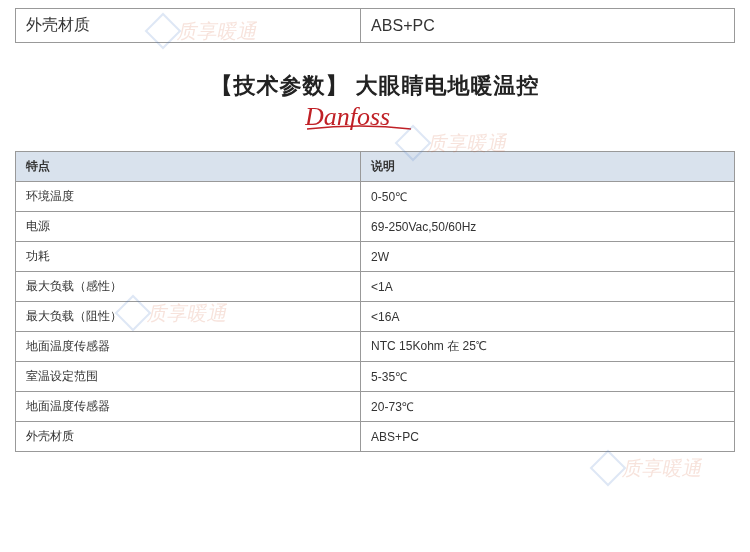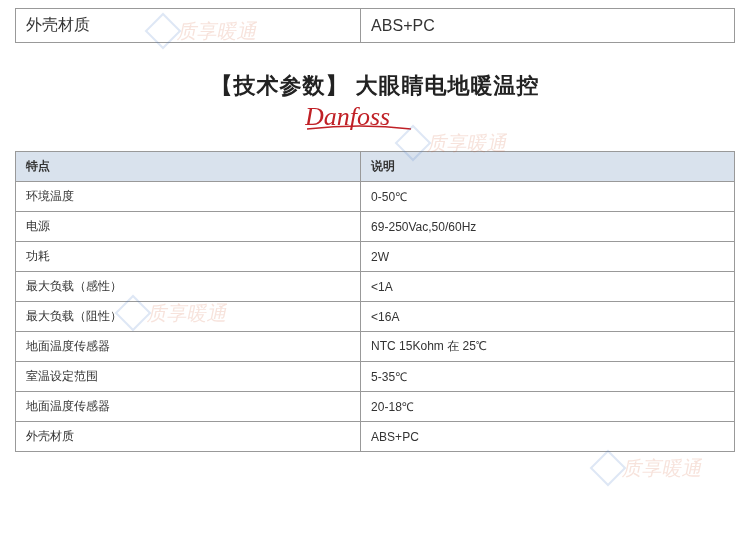--- a/index.html
+++ b/index.html
@@ -142,21 +142,21 @@
       <tr>
           <td class="col-left">地面温度传感器</td>
           <td>NTC 15Kohm  在 25℃</td>
         </tr>
       <tr>
           <td class="col-left">室温设定范围</td>
           <td>5-35℃</td>
         </tr>
       <tr>
           <td class="col-left">地面温度传感器</td>
-          <td>20-18℃</td>
+          <td>20-73℃</td>
         </tr>
       <tr>
           <td class="col-left">外壳材质</td>
           <td>ABS+PC</td>
         </tr>
     </tbody>
   </table>
 
 </div>
 

